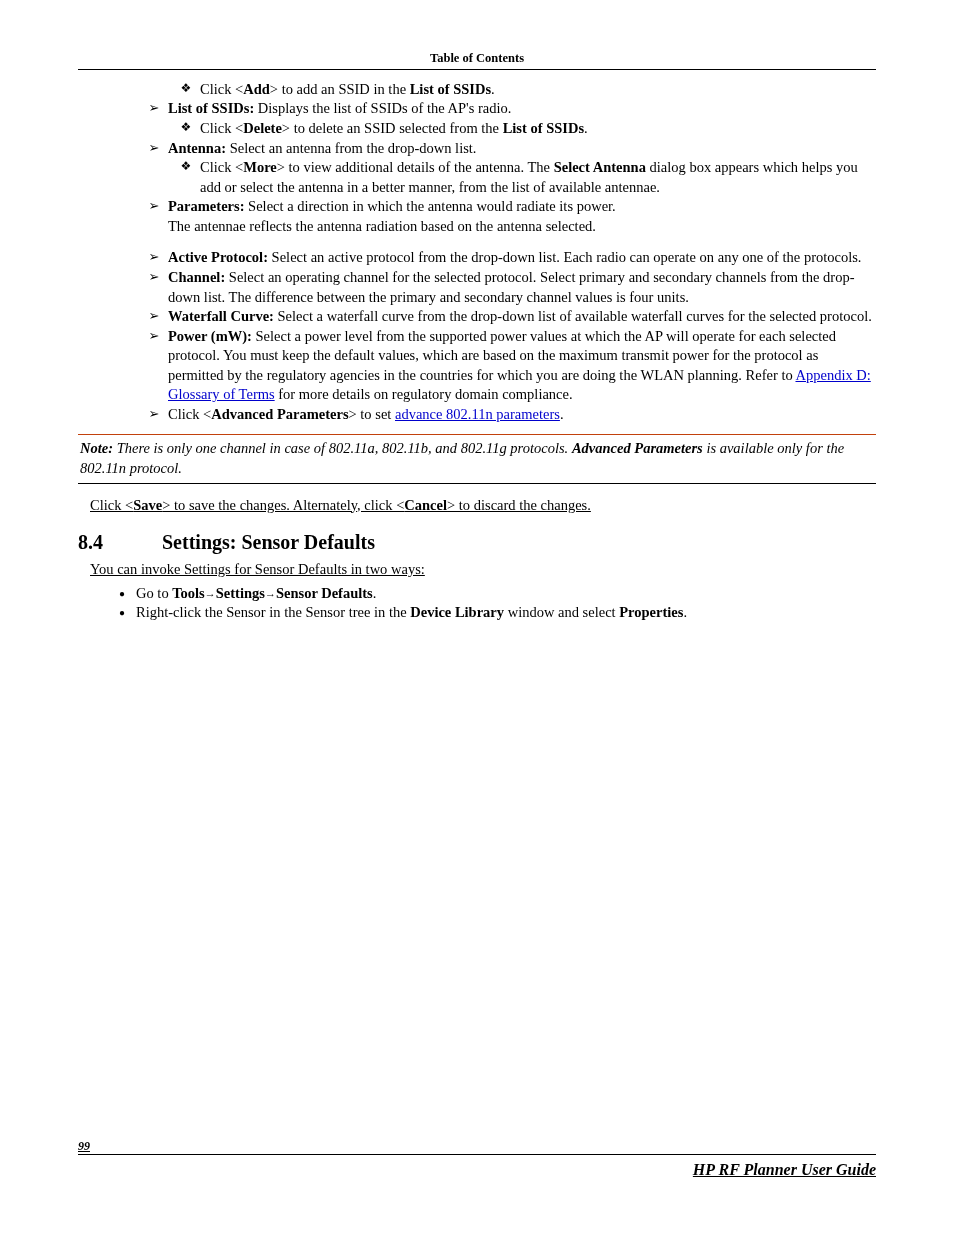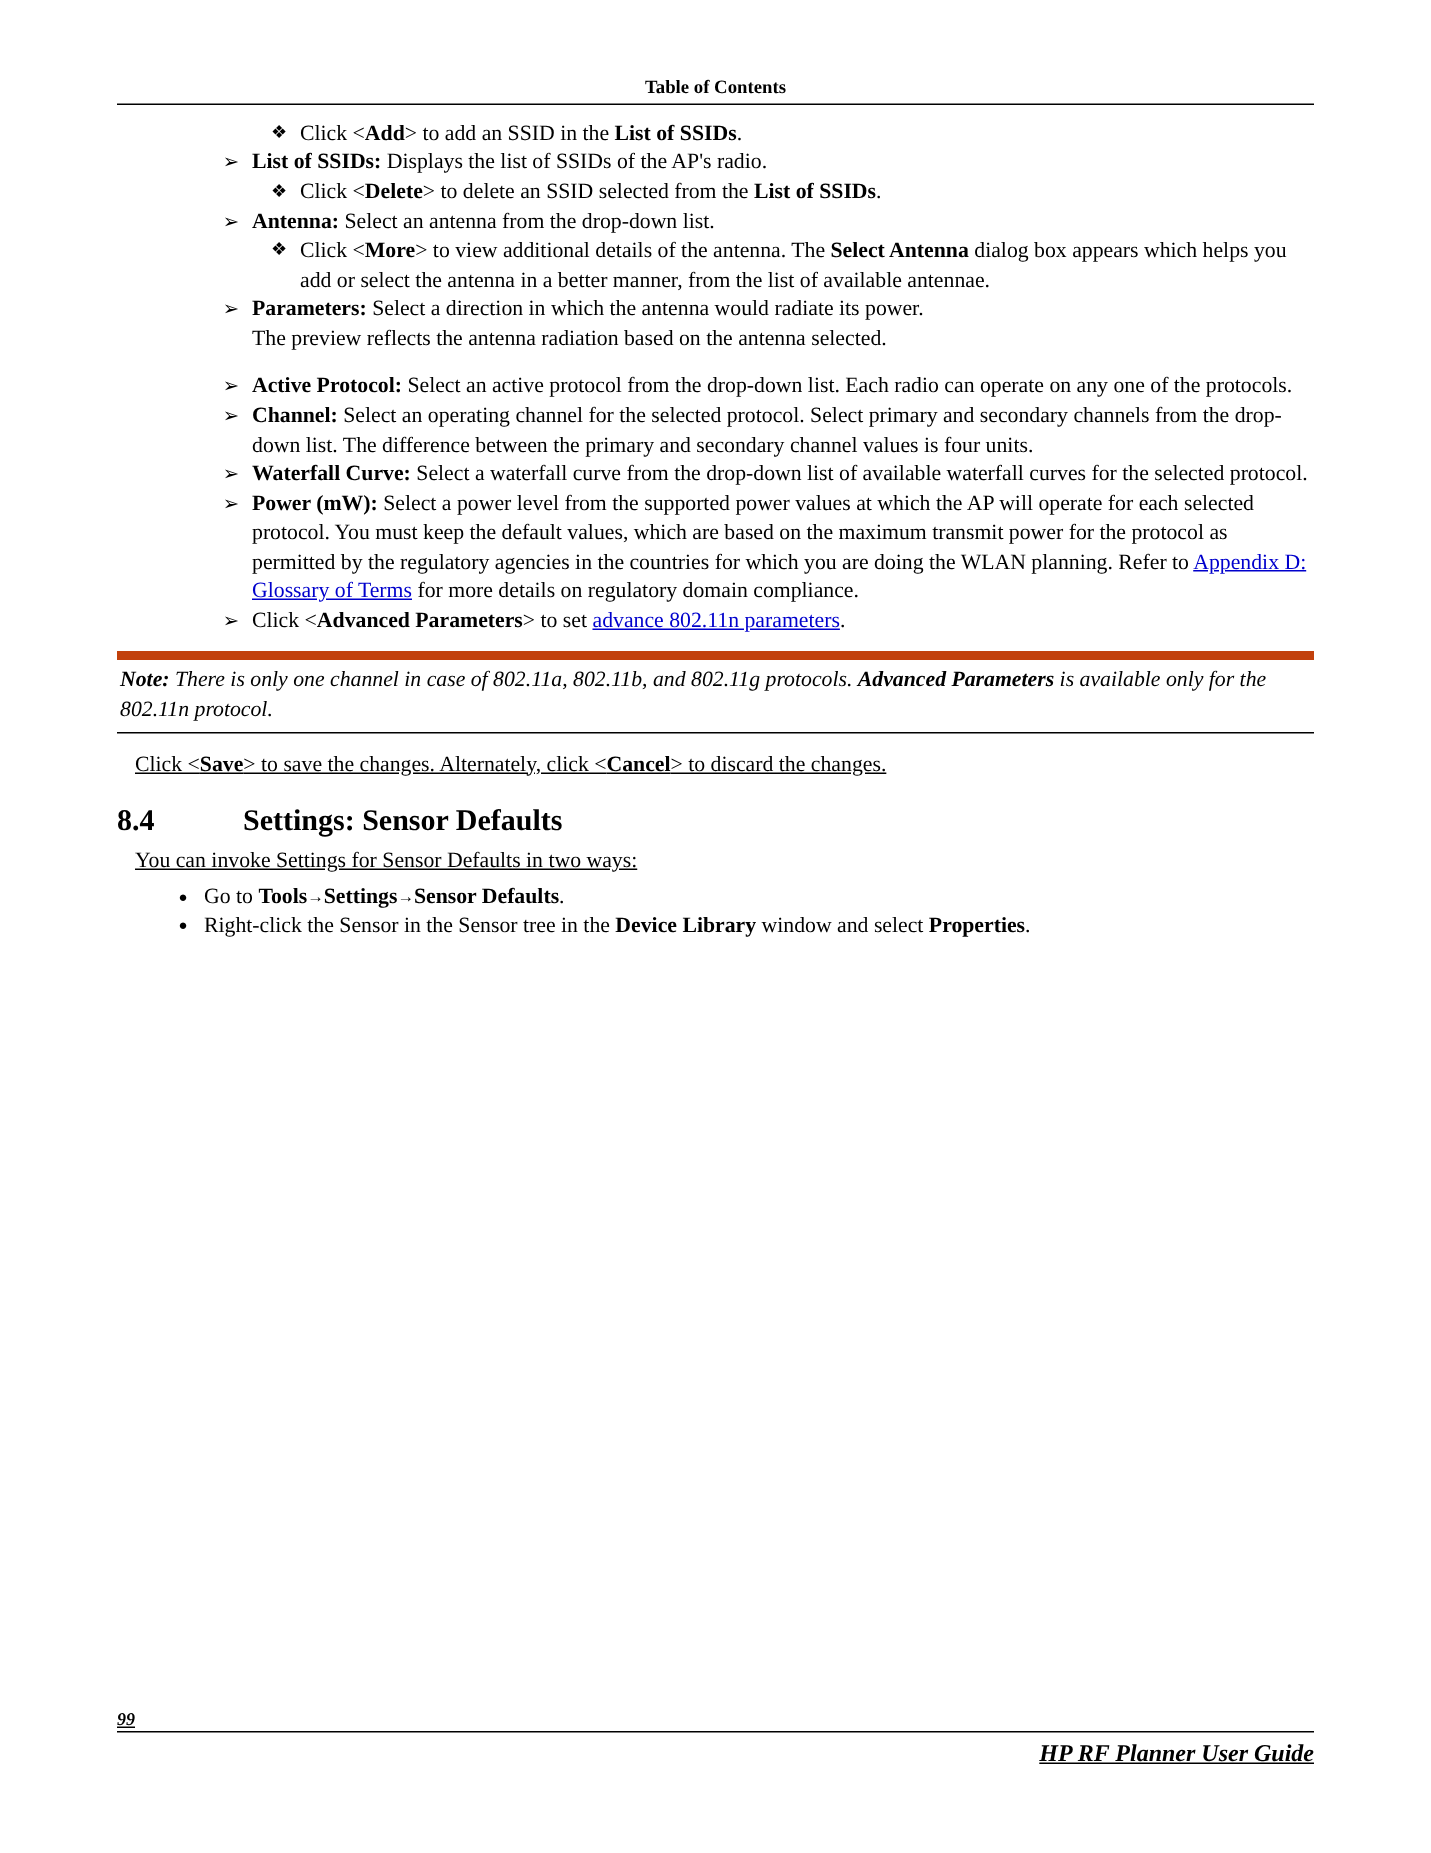--- a/index.html
+++ b/index.html
@@ -54,21 +54,21 @@
   }
   ul { margin: 0; padding: 0; list-style: none; }
   li { margin: 0; padding: 0; }
   .row { display: flex; align-items: flex-start; }
   .bullet-col { flex: 0 0 auto; text-align: center; }
   .text-col { flex: 1 1 auto; }
   .arrow-row .bullet-col { width: 28px; margin-left: 62px; font-size: 13px; }
   .diamond-row .bullet-col { width: 28px; margin-left: 94px; font-size: 12px; }
   .disc-row .bullet-col { width: 28px; margin-left: 30px; font-size: 10px; padding-top:3px;}
   .note-box {
-    border-top: 6px solid #c2410c;
+    border-top: 1px solid #c2410c;
     border-bottom: 1px solid #000;
     padding: 4px 2px;
     margin: 10px 0 12px 0;
     font-style: italic;
   }
   .section-heading {
     font-size: 20px;
     font-weight: bold;
     margin: 14px 0 4px 0;
     display: flex;
@@ -125,21 +125,21 @@
     <span class="bullet-col">❖</span>
     <span class="text-col">
       <span>Click &lt;</span><b>More</b><span>&gt; to view additional details of the antenna. The </span><b>Select Antenna</b><span> dialog box appears which helps you add or select the antenna in a better manner, from the list of available antennae.</span>
     </span>
   </li>
 
   <li class="row arrow-row">
     <span class="bullet-col">➢</span>
     <span class="text-col">
       <b>Parameters:</b><span> Select a direction in which the antenna would radiate its power.</span><br>
-      <span>The preview reflects the antenna radiation based on the antenna selected.</span>
+      <span>The antennae reflects the antenna radiation based on the antenna selected.</span>
     </span>
   </li>
 
   <li class="row arrow-row" style="margin-top:12px;">
     <span class="bullet-col">➢</span>
     <span class="text-col">
       <b>Active Protocol:</b><span> Select an active protocol from the drop-down list. Each radio can operate on any one of the protocols.</span>
     </span>
   </li>
 

